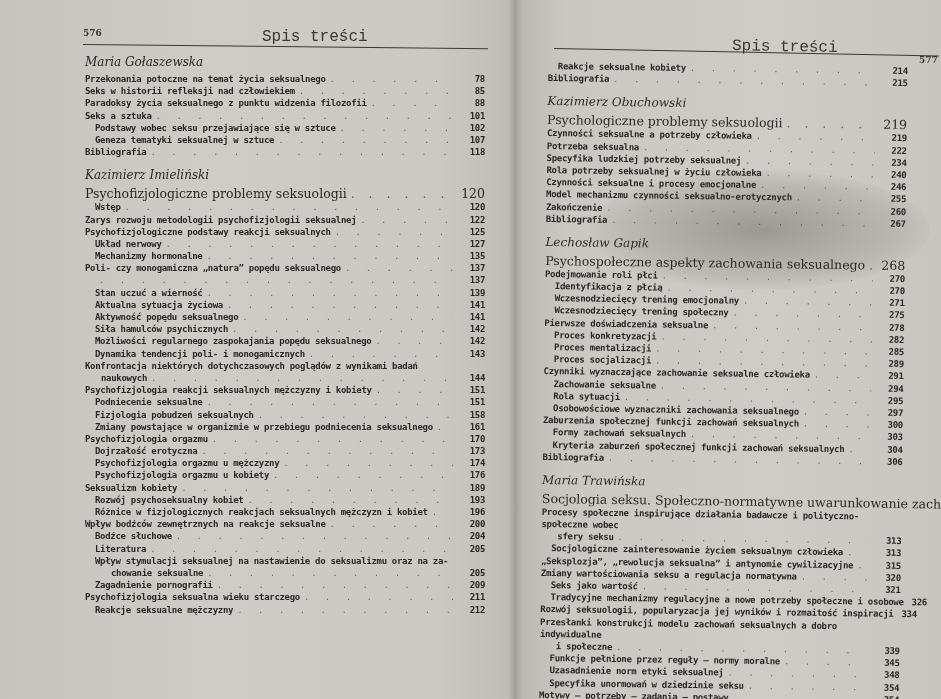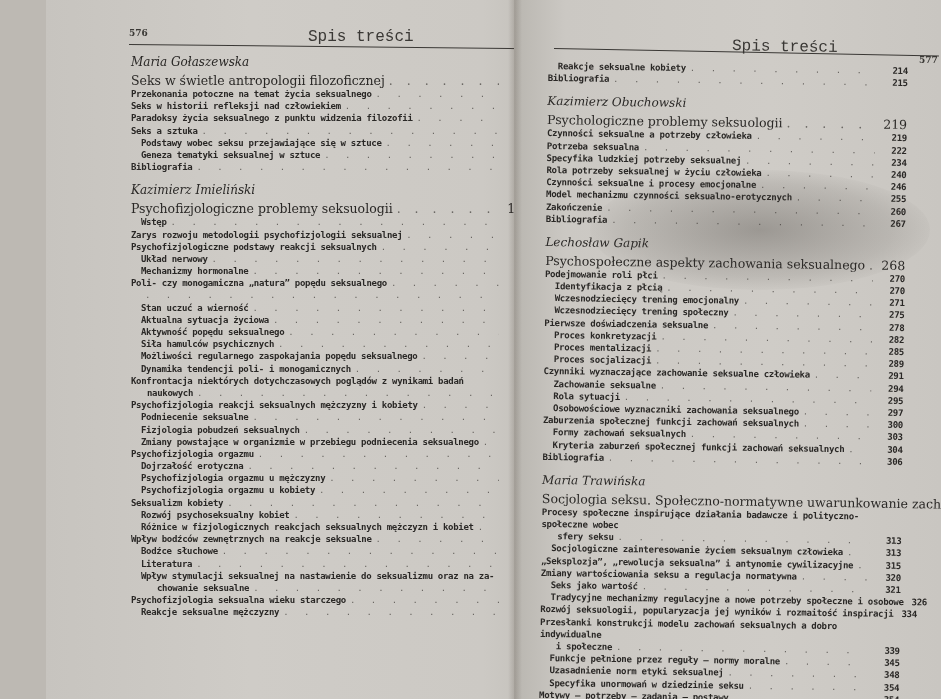--- a/index.html
+++ b/index.html
@@ -10,21 +10,20 @@
     color:#2a2826;
     position:relative;
   }
   .spread { position:absolute; left:0; top:0; width:941px; height:699px; }
   .page {
     position:absolute; top:0; height:699px; overflow:hidden;
   }
   .page.left {
     left:0; width:514px;
     background:linear-gradient(90deg,#c7c4bf 0%,#cfccc7 40%,#ccc9c4 85%,#bfbcb6 100%);
-    margin-left:46px;
   }
   .page.right {
     left:514px; width:427px;
     background:linear-gradient(90deg,#b9b6b0 0%,#cbc8c3 12%,#cfccc7 60%,#c9c6c1 100%);
   }
   .gutter {
     position:absolute; left:508px; top:0; width:14px; height:699px;
     background:linear-gradient(90deg,rgba(0,0,0,0) 0%,rgba(80,70,60,0.22) 50%,rgba(0,0,0,0) 100%);
   }
   .shadow {
@@ -70,25 +69,20 @@
 
 <div class="spread">
 
   <div class="page left">
     <div class="pagenum" style="left:83px;top:28px;">576</div>
     <div class="running-head" style="left:262px;top:28px;">Spis treści</div>
     <div class="rule" style="left:83px;top:44px;width:405px;transform:rotate(0.6deg);transform-origin:left;"></div>
 
     <div class="toc left" id="toc-left">
         <div class="author">Maria Gołaszewska</div>
-        <div class="chapter ">
-          <span class="t">Seks w świetle antropologii filozoficznej</span>
-          <span class="dots"></span>
-          <span class="pg">73</span>
-        </div>
         <div class="entry ">
           <span class="t">Przekonania potoczne na temat życia seksualnego</span>
           <span class="dots"></span>
           <span class="pg">78</span>
         </div>
         <div class="entry ">
           <span class="t">Seks w historii refleksji nad człowiekiem</span>
           <span class="dots"></span>
           <span class="pg">85</span>
         </div>
@@ -267,20 +261,25 @@
           <span class="pg">205</span>
         </div>
         <div class="entry wrap lvl1">
           <div>Wpływ stymulacji seksualnej na nastawienie do seksualizmu oraz na za-</div>
           <div class="line2">
             <span class="t">chowanie seksualne</span>
             <span class="dots"></span>
             <span class="pg">205</span>
           </div>
         </div>
+        <div class="entry lvl1">
+          <span class="t">Zagadnienie pornografii</span>
+          <span class="dots"></span>
+          <span class="pg">209</span>
+        </div>
         <div class="entry ">
           <span class="t">Psychofizjologia seksualna wieku starczego</span>
           <span class="dots"></span>
           <span class="pg">211</span>
         </div>
         <div class="entry lvl1">
           <span class="t">Reakcje seksualne mężczyzny</span>
           <span class="dots"></span>
           <span class="pg">212</span>
         </div>

